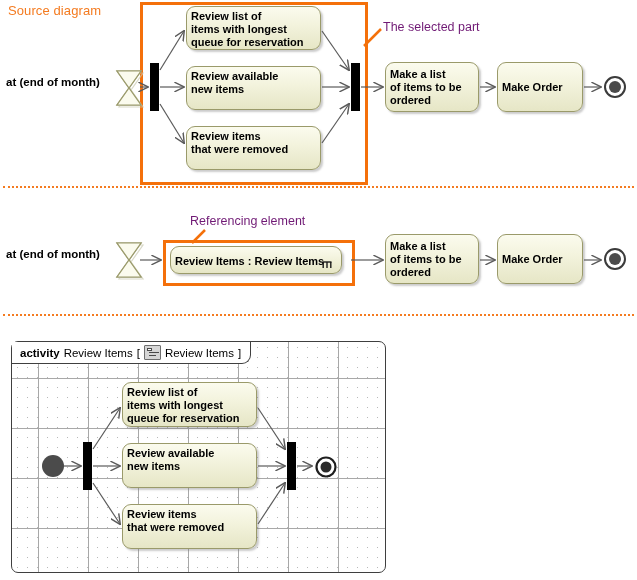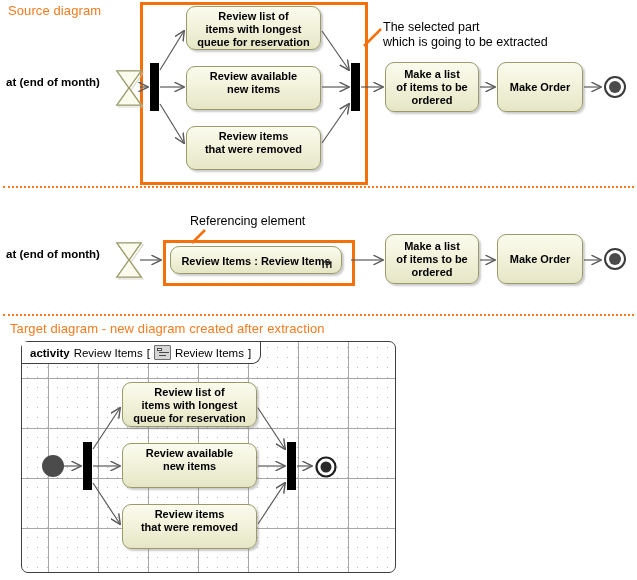--- a/index.html
+++ b/index.html
@@ -20,35 +20,35 @@
     position:absolute;left:3px;width:631px;height:0;
     border-top:2px dotted #f47b20;
   }
 
   .section-title{
     position:absolute;color:#f47b20;font-size:13px;
     white-space:nowrap;letter-spacing:.1px;
   }
 
   .annot{
-    position:absolute;color:#000000;font-size:12.5px;
+    position:absolute;color:#701a75;font-size:12.5px;
     line-height:15px;white-space:nowrap;
   }
 
   
   .sel-rect{position:absolute;border:3px solid #f4700a;background:transparent;}
 
   
   .action{
     position:absolute;box-sizing:border-box;
     border:1px solid #9a9a6a;border-radius:9px;
     background:linear-gradient(180deg,#fbfbee 0%,#f3f3dd 42%,#e6e6c6 100%);
     box-shadow:2px 2px 2px rgba(120,120,120,.38);
     display:flex;align-items:center;justify-content:center;
-    text-align:center;font-size:11px;font-weight:bold;color:#000;
+    text-align:left;font-size:11px;font-weight:bold;color:#000;
     line-height:13px;padding:0 4px;
   }
   .action.top-align{align-items:flex-start;padding-top:3px;}
   .action .lbl{display:block;width:100%;white-space:pre-line;}
 
   
   .rake-icon{position:absolute;right:8px;bottom:3px;width:12px;height:12px;}
 
   
   .hourglass{position:absolute;width:34px;height:44px;}
@@ -112,21 +112,20 @@
 
     <div class="section-title" style="left:8px;top:3px;">Source diagram</div>
 
     <div class="sel-rect" style="left:140px;top:2px;width:222px;height:177px;"></div>
 
     <svg class="edges" width="637" height="186">
       <line x1="364" y1="46" x2="381" y2="29" stroke="#f4700a" stroke-width="2.5"></line>
     </svg>
 
     <div class="annot" style="left:383px;top:20px;">The selected part</div>
-    <div class="annot" style="left:383px;top:35px;">which is going to be extracted</div>
 
     <div style="position:absolute;left:6px;top:76px;font-size:11.5px;font-weight:bold;color:#000;white-space:nowrap;">at (end of month)</div>
 
     <svg class="hourglass" style="left:112px;top:66px;" viewBox="0 0 34 44">
       <polygon points="5,5 29,5 5,39 29,39" fill="none" stroke="#b0b090" stroke-width="1.4"></polygon>
       <polygon points="7,7 31,7 7,41 31,41" fill="none" stroke="#c9c9b0" stroke-width="1.2" opacity=".7"></polygon>
       <polygon points="5,5 29,5 17,22" fill="#fbfbee" stroke="#9a9a6a" stroke-width="1.2"></polygon>
       <polygon points="5,39 29,39 17,22" fill="#fbfbee" stroke="#9a9a6a" stroke-width="1.2"></polygon>
     </svg>
 
@@ -238,23 +237,22 @@
         <line x1="480" y1="74" x2="495" y2="74"></line>
         <line x1="584" y1="74" x2="601" y2="74"></line>
       </g>
     </svg>
   </div>
 
   <div class="panel" id="panel-target">
 
     <div class="divider" style="top:0;"></div>
 
-    <div class="section-title" style="left:10px;top:7px;">Target diagram - new diagram created after extraction</div>
-
-    <div class="frame" style="left:21px;top:27px;width:375px;height:232px;">
+
+    <div class="frame" style="left:11px;top:27px;width:375px;height:232px;">
       <div class="frame-grid-cross"></div>
 
       <div class="frame-header">
         <span class="kw">activity</span>
         <span>Review Items</span>
         <span>[</span>
         <span class="hdr-icon"></span>
         <span>Review Items</span>
         <span>]</span>
       </div>

